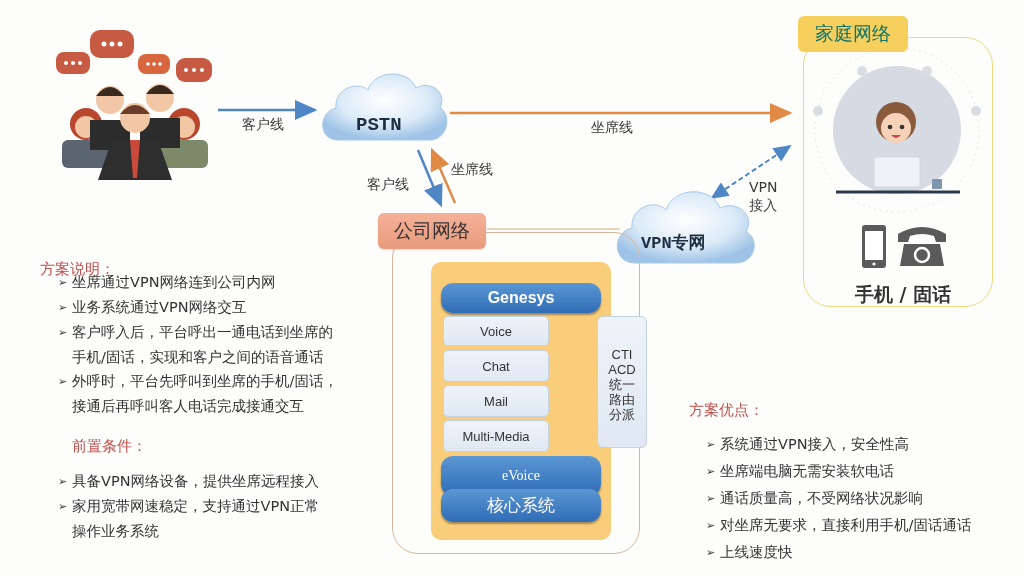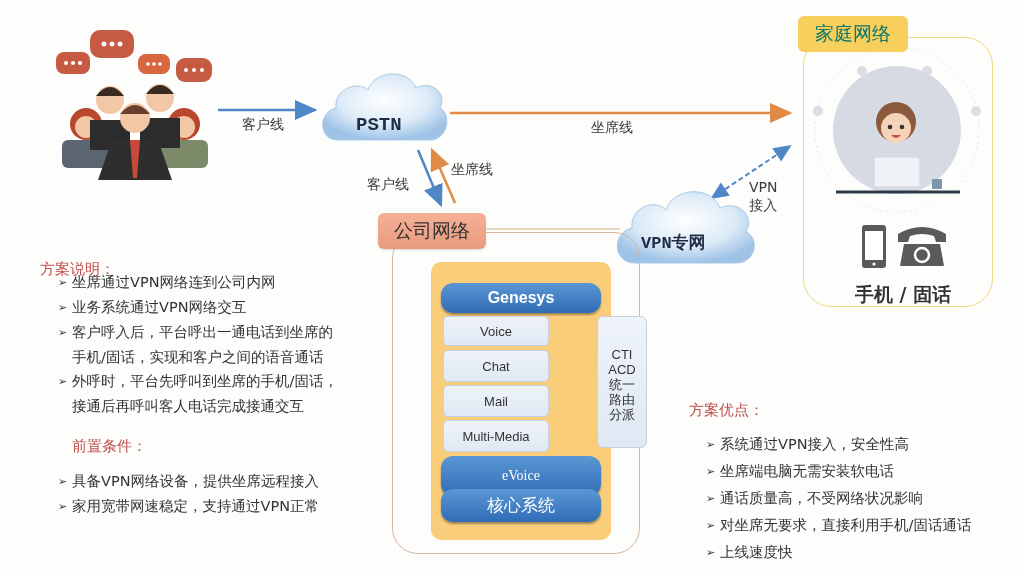--- a/index.html
+++ b/index.html
@@ -240,20 +240,23 @@
 <span class="sec-title" style="left:40px; top:437px;margin-left:32px;">前置条件：</span>
 <div class="bullets" style="left:58px; top:469px;">
   <div class="bullet">
       <span class="arrow">➢</span>
       <span>具备VPN网络设备，提供坐席远程接入</span>
     </div>
   <div class="bullet">
       <span class="arrow">➢</span>
       <span>家用宽带网速稳定，支持通过VPN正常</span>
     </div>
+  <div class="bullet cont">
+      <span>操作业务系统</span>
+    </div>
 </div>
 
 <span class="sec-title" style="left:689px; top:401px;">方案优点：</span>
 <div class="bullets" style="left:706px; top:431px; line-height:26px;">
   <div class="bullet">
       <span class="arrow">➢</span>
       <span>系统通过VPN接入，安全性高</span>
     </div>
   <div class="bullet">
       <span class="arrow">➢</span>

